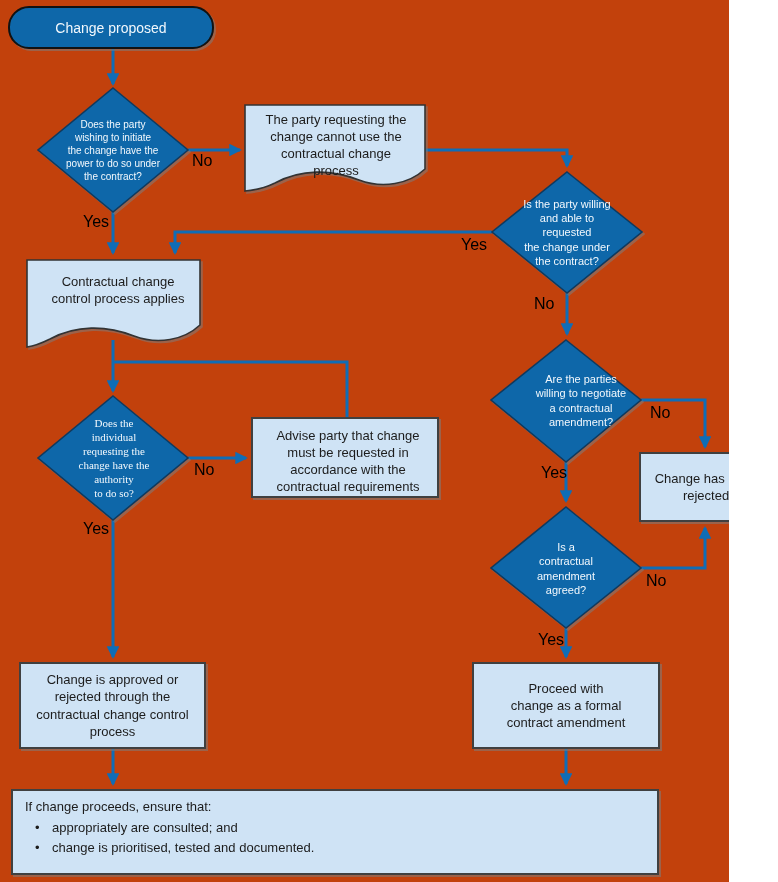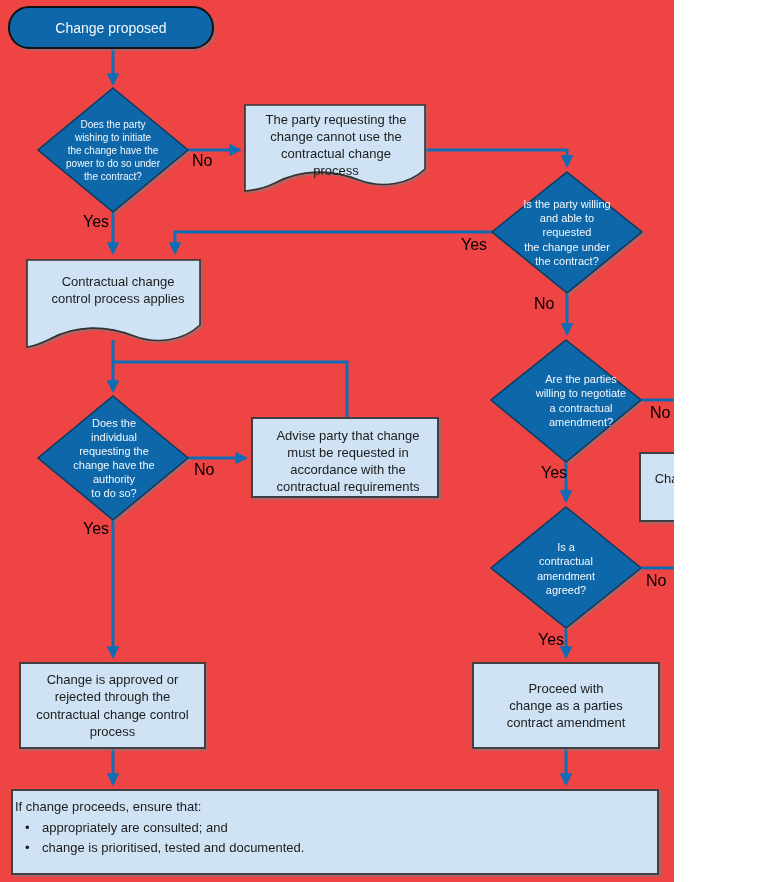--- a/index.html
+++ b/index.html
@@ -1,17 +1,17 @@
 <!DOCTYPE html>
 <html><head>
 <meta charset="utf-8">
 <style>
   html,body{margin:0;padding:0;background:#ffffff;}
   .canvas{
-    position:relative;width:674px;height:882px;background:#ef4444;
+    position:relative;width:729px;height:882px;background:#c2410c;
     font-family:"Liberation Sans", sans-serif;overflow:hidden;
   }
   .canvas svg{position:absolute;left:0;top:0;}
   
   .pill{fill:#0e67a9;stroke:#121212;stroke-width:2;}
   .diamond{fill:#0e67a9;stroke:#0f3a5f;stroke-width:1.6;}
   .box{fill:#cfe3f5;stroke:#404040;stroke-width:2;}
   .doc{fill:#cfe3f5;stroke:#333333;stroke-width:1.6;}
   .shadow{filter:drop-shadow(2px 2px 0px rgba(125,125,125,.55));}
   .edge{fill:none;stroke:#0f6db6;stroke-width:3;}
@@ -106,21 +106,21 @@
 process</div>
 
   <div class="overlay center dec on-dark" style="left:514px;top:190px;width:106px;height:85px;">Is the party willing
 and able to requested
 the change under
 the contract?</div>
 
   <div class="overlay boxtext on-light" style="left:38px;top:273px;width:160px;">Contractual change
 control process applies</div>
 
-  <div class="overlay center dec on-dark" style="left:69px;top:413px;width:90px;height:90px;">Does the
+  <div class="overlay center dec on-dark" style="left:69px;top:413px;width:90px;height:90px;font-family:Liberation Serif, serif;">Does the
 individual
 requesting the
 change have the
 authority
 to do so?</div>
 
   <div class="overlay boxtext on-light" style="left:262px;top:427px;width:172px;">Advise party that change
 must be requested in
 accordance with the
 contractual requirements</div>
@@ -137,24 +137,24 @@
 
   <div class="overlay center boxtext on-light" style="left:642px;top:455px;width:128px;height:64px;">Change has been
 rejected</div>
 
   <div class="overlay center boxtext on-light" style="left:22px;top:665px;width:181px;height:81px;">Change is approved or
 rejected through the
 contractual change control
 process</div>
 
   <div class="overlay center boxtext on-light" style="left:475px;top:665px;width:182px;height:81px;">Proceed with
-change as a parties
+change as a formal
 contract amendment</div>
 
-  <div class="ensure" style="left:15px;top:797px;width:616px;">
+  <div class="ensure" style="left:25px;top:797px;width:616px;">
     <div>If change proceeds, ensure that:</div>
     <ul>
       <li>
           <span>appropriately are consulted; and</span>
         </li>
       <li>
           <span>change is prioritised, tested and documented.</span>
         </li>
     </ul>
   </div>

